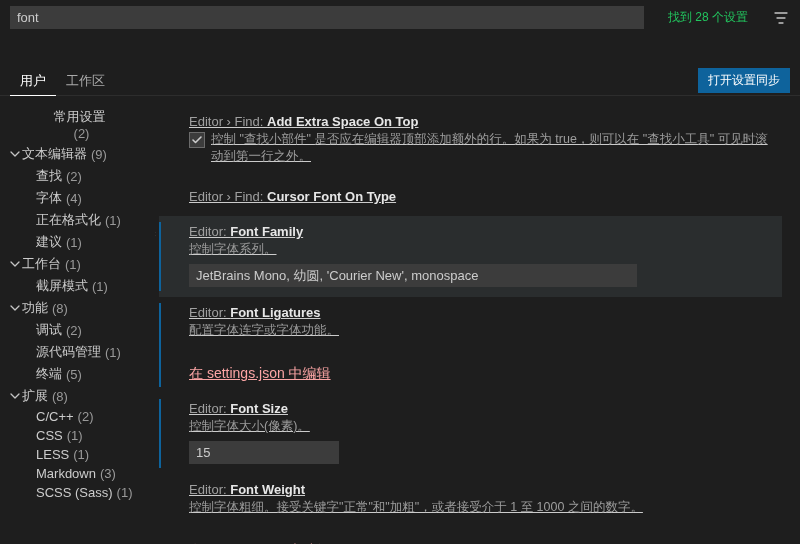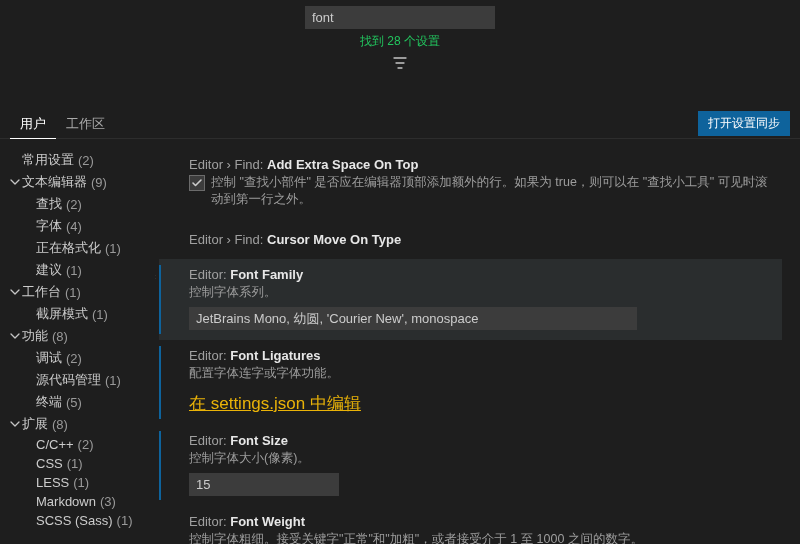--- a/index.html
+++ b/index.html
@@ -9,22 +9,21 @@
     color: #cccccc;
     font-family: "Segoe UI", "Microsoft YaHei", sans-serif;
     font-size: 13px;
   }
   .root { display: flex; flex-direction: column; height: 100%; }
 
   
   .search-row {
     display: flex; align-items: center;
     padding: 6px 10px 4px 10px;
-    gap: 4px;
-    flex-direction: column;
+    gap: 24px;
   }
   .search-input {
     flex: 1;
     background: #3c3c3c;
     border: 1px solid #3c3c3c;
     color: #cccccc;
     padding: 3px 6px;
     font-size: 13px;
     outline: none;
   }
@@ -82,32 +81,33 @@
   .tree-item {
     display: flex; align-items: center;
     padding: 2px 0;
     cursor: pointer;
     white-space: nowrap;
   }
   .tree-item .twisty {
     width: 14px; display: inline-flex; justify-content: center;
     color: #c5c5c5; font-size: 10px;
   }
-  .tree-item.level0 { padding-left: 0px; }
+  .tree-item.level0 { padding-left: 0px; flex-direction: column; }
   .tree-item.level1 { padding-left: 0px; }
   .tree-item.level2 { padding-left: 14px; }
   .tree-label { }
   .tree-count { color: #9a9a9a; margin-left: 4px; }
 
   
   .content {
     flex: 1;
     overflow-y: auto;
     padding: 10px 18px 20px 0;
     position: relative;
+    text-decoration: underline;
   }
   .setting {
     padding: 8px 10px 10px 30px;
     margin-left: 4px;
     position: relative;
   }
   .setting.highlight {
     background: #2a2d2e;
   }
   .setting .modified-bar {
@@ -149,26 +149,26 @@
     background: #3c3c3c;
     border: 1px solid #3c3c3c;
     color: #cccccc;
     padding: 3px 6px;
     font-size: 13px;
     outline: none;
     width: 448px;
   }
   .num-input { width: 150px; }
   .link {
-    color: #eab308;
+    color: #fca5a5;
     text-decoration: underline;
-    font-size: 17px;
+    font-size: 14px;
     cursor: pointer;
     display: inline-block;
-    margin-top: 4px;
+    margin-top: 20px;
   }
 </style>
 </head>
 <body>
 
 <div class="root">
 
   <div class="search-row">
     <input class="search-input" type="text" value="font" style="">
     <span class="results-count">找到 28 个设置</span>
@@ -308,21 +308,21 @@
             <svg width="12" height="12" viewBox="0 0 12 12">
                 <path d="M2 6l2.5 2.5L10 3" stroke="#cccccc" stroke-width="1.6" fill="none" stroke-linecap="round" stroke-linejoin="round"></path>
               </svg>
           </div>
           <div class="setting-desc">控制 "查找小部件" 是否应在编辑器顶部添加额外的行。如果为 true，则可以在 "查找小工具" 可见时滚动到第一行之外。</div>
         </div>
       </div>
 
       <div class="setting">
         <div class="setting-title">
-          <span class="crumb">Editor › Find: </span><span class="key">Cursor Move On Type</span>
+          <span class="crumb">Editor › Find: </span><span class="key">Cursor Font On Type</span>
         </div>
       </div>
 
       <div class="setting highlight">
         <div class="modified-bar"></div>
         <span class="gear">
           <svg width="14" height="14" viewBox="0 0 16 16" fill="none">
             <path d="M8 10a2 2 0 100-4 2 2 0 000 4z" stroke="currentColor" stroke-width="1.1"></path>
             <path d="M13.3 9.2l1 .6-1 1.7-1.1-.4a5 5 0 01-1 .6l-.2 1.2H9l-.2-1.2a5 5 0 01-1-.6l-1.1.4-1-1.7 1-.6a5 5 0 010-1.2l-1-.6 1-1.7 1.1.4a5 5 0 011-.6L9 3h2l.2 1.2a5 5 0 011 .6l1.1-.4 1 1.7-1 .6a5 5 0 010 1.2z" stroke="currentColor" stroke-width="1" transform="translate(-2 0)"></path>
           </svg>

